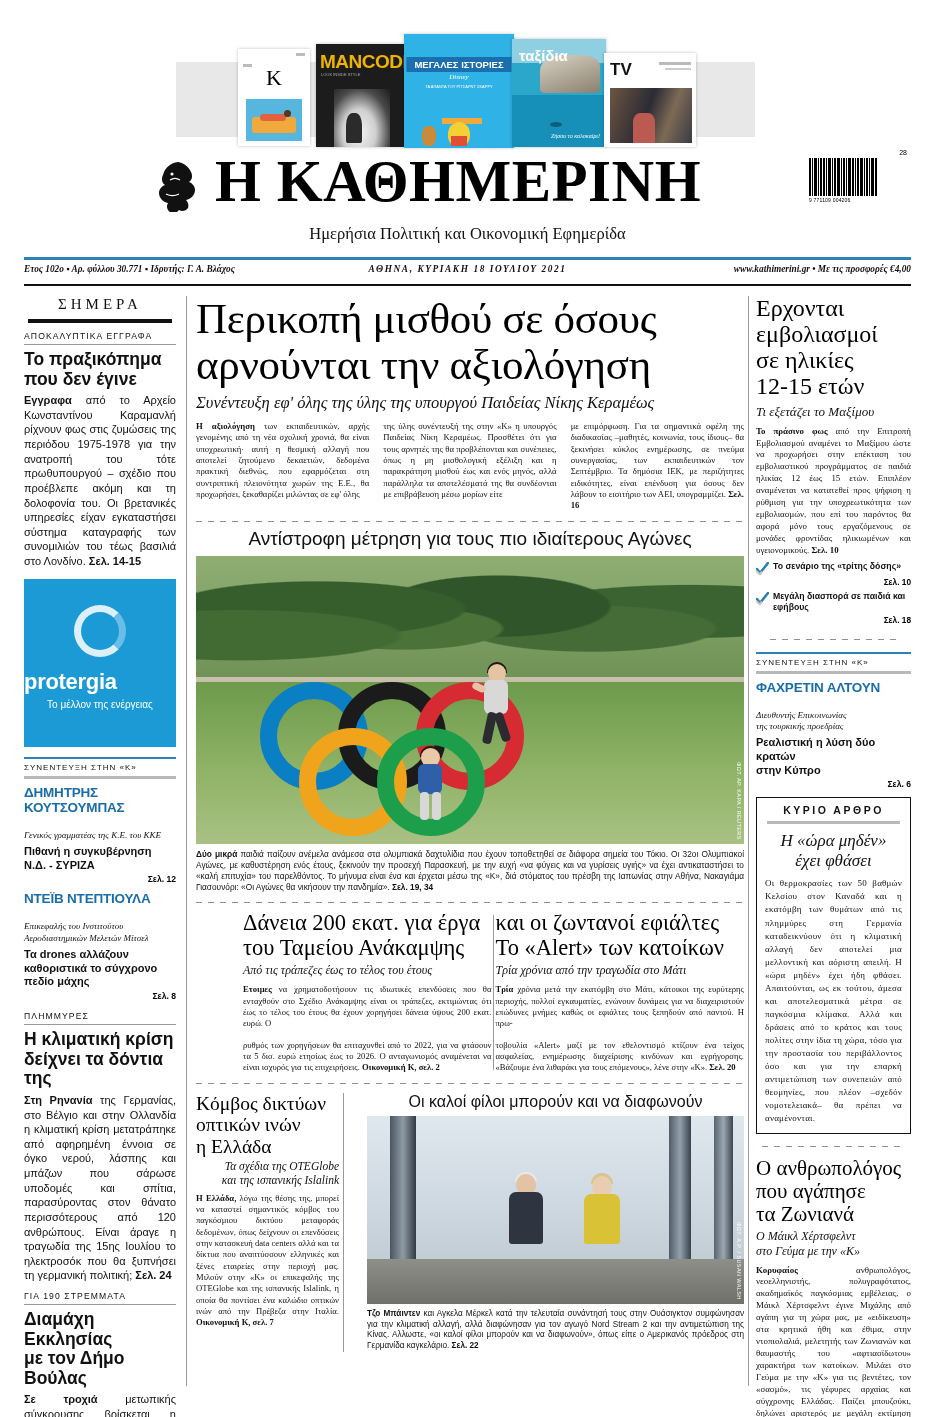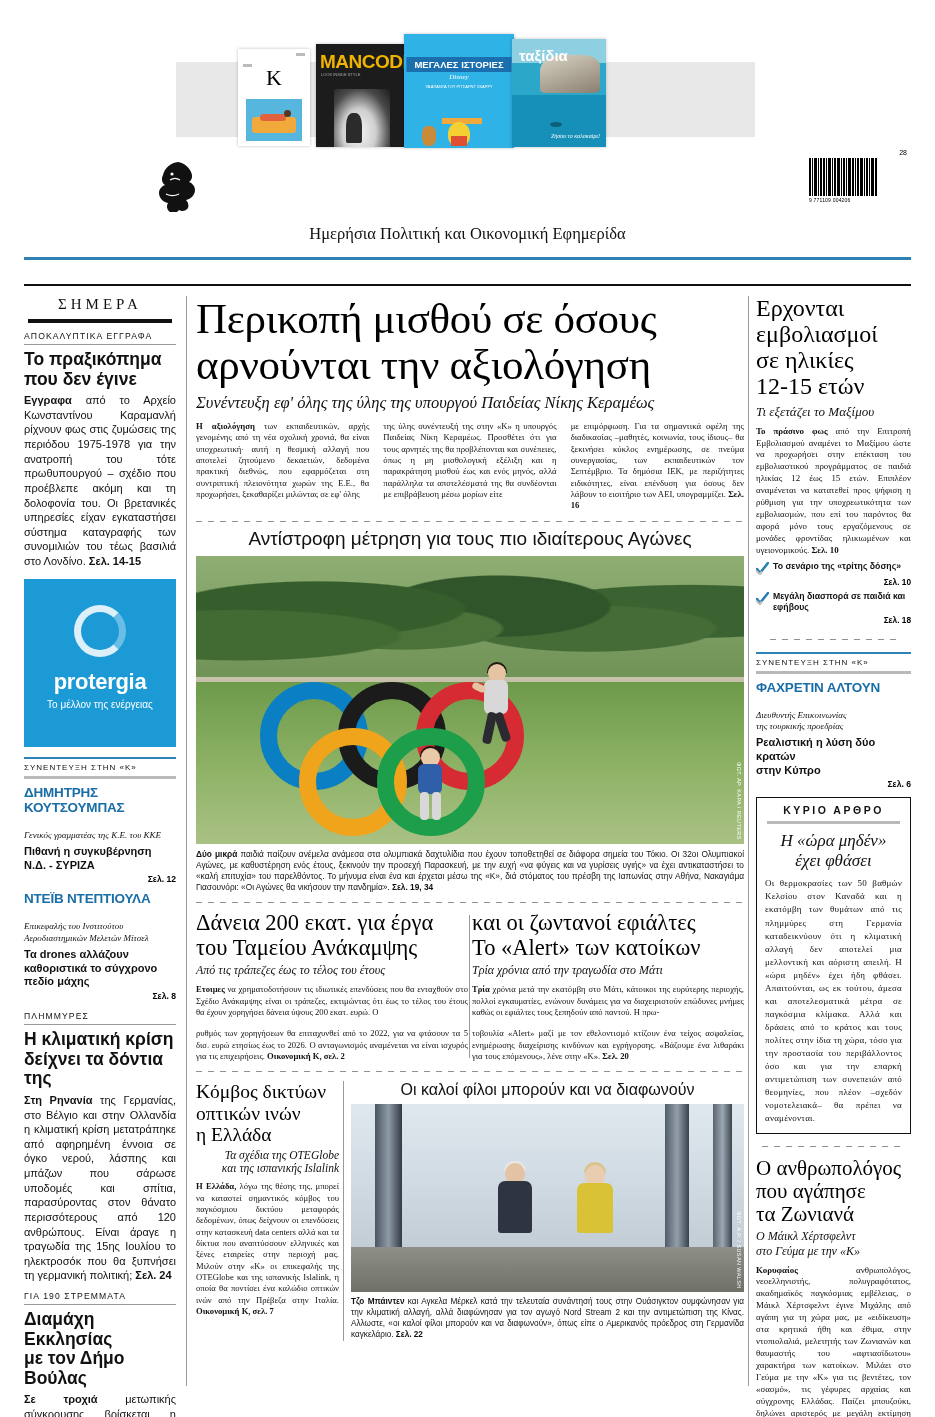--- a/index.html
+++ b/index.html
@@ -121,21 +121,21 @@
 
   .ad-protergia {
     margin:10px 0 10px 0; height:168px; background:#1b9ad6; position:relative; overflow:hidden;
   }
   .ad-protergia .ring {
     position:absolute; left:50%; top:26px; transform:translateX(-50%);
     width:52px; height:52px; border:7px solid rgba(255,255,255,.85); border-radius:50%;
     border-right-color:rgba(255,255,255,.35);
   }
   .ad-protergia .brand {
-    position:absolute; left:0; right:0; top:90px; text-align:center; color:#fff;
+    position:absolute; left:0; right:0; top:90px; text-align:left; color:#fff;
     font-family:"Liberation Sans",sans-serif; font-size:22px; font-weight:bold; letter-spacing:-0.3px;
   }
   .ad-protergia .slogan {
     position:absolute; left:0; right:0; top:120px; text-align:center; color:#fff;
     font-family:"Liberation Sans",sans-serif; font-size:10px;
   }
 
   .iv-name {
     font-family:"Liberation Sans",sans-serif; font-weight:bold; font-size:13.5px;
     color:#1a6ea8; letter-spacing:-.2px; margin-bottom:1px;
@@ -228,35 +228,35 @@
   .ph-credit {
     position:absolute; right:2px; bottom:4px; color:#fff; font-size:5.5px;
     font-family:"Liberation Sans",sans-serif; writing-mode:vertical-rl; letter-spacing:.4px; opacity:.95;
   }
   .photo-caption {
     margin-top:5px; font-family:"Liberation Sans",sans-serif; font-size:8.3px; line-height:1.33;
     text-align:justify; color:#111;
   }
   .photo-caption b { font-weight:bold; }
 
-  .two-art { margin-top:8px; display:grid; grid-template-columns:1fr 1fr; gap:4px; position:relative;}
+  .two-art { margin-top:8px; display:grid; grid-template-columns:1fr 1fr; gap:4px; position:relative;margin-left:47px;}
   .two-art > .vsep { position:absolute; left:calc(50% - 1px); top:4px; bottom:4px; width:1px; background:#9a9a9a;}
   .art-head {
     font-family:"Liberation Serif",serif; font-size:22.5px; line-height:1.1; color:#000;
   }
   .art-sub {
     font-family:"Liberation Serif",serif; font-style:italic; font-size:12px; color:#111; margin-top:3px;
   }
   .art-cols {
     margin-top:6px; display:grid; grid-template-columns:1fr; gap:10px;
     font-family:"Liberation Serif",serif; font-size:8.6px; line-height:1.32; text-align:justify; color:#111;
   }
   .art-cols b { font-weight:bold; }
 
-  .bottom-row { margin-top:9px; display:grid; grid-template-columns:143px 1fr; gap:12px; position:relative;}
+  .bottom-row { margin-top:9px; display:grid; grid-template-columns:143px 1fr; gap:28px; position:relative;}
   .bottom-row .vsep2{position:absolute; left:147px; top:0; bottom:0; width:1px; background:#9a9a9a;}
   .bot-head { font-family:"Liberation Serif",serif; font-size:19.5px; line-height:1.1; color:#000;}
   .bot-sub { font-family:"Liberation Serif",serif; font-style:italic; font-size:11.5px; line-height:1.2; color:#111; margin-top:3px;text-align:right;}
   .bot-body { margin-top:5px; font-family:"Liberation Serif",serif; font-size:8.6px; line-height:1.32; text-align:justify; color:#111;}
   .bot-body b{font-weight:bold;}
 
   .photo2-title{ text-align:center; font-family:"Liberation Sans",sans-serif; font-size:16px; color:#111; margin-bottom:5px;}
   .photo-merkel { position:relative; width:100%; height:188px; overflow:hidden;
     background:linear-gradient(180deg,#dfe8ee 0%, #cfd9e2 45%, #b9c3cc 100%); }
   .photo-merkel .colL{position:absolute;left:6%;top:0;width:7%;height:100%;background:linear-gradient(90deg,#4a5560,#8e9aa6,#323a44);}
@@ -320,30 +320,37 @@
         <div class="awn"></div>
           <div class="duck"></div>
           <div class="dog"></div>
       </div>
       <div class="mag m4">
         <div class="rock"></div>
         <div class="ttl">ταξίδια</div>
         <div class="swim"></div>
         <div class="hand">Ζήσου το καλοκαίρι!</div>
       </div>
+      <div class="mag m5">
+        <div class="tv">TV</div>
+        <div class="hd"></div>
+          <div class="hd2"></div>
+        <div class="ph"></div>
+      </div>
     </div>
   </div>
 
   <div class="logo-bird">
     <svg viewBox="0 0 60 52" width="60" height="52" aria-hidden="true">
       <path d="M30 2c6 1 11 5 13 10 2 4 1 8-2 10 3 1 6 4 6 8 0 5-4 9-9 10 2 2 3 5 2 8-2 3-6 4-9 2-2 3-6 4-9 2-3-2-4-6-2-9-5-1-9-5-9-10 0-4 3-7 6-8-3-2-4-6-2-10C17 7 23 3 30 2z" fill="#111"></path>
       <path d="M22 20c3-2 7-2 10 0M18 34c4 2 9 2 13 0" stroke="#fff" stroke-width="1.2" fill="none"></path>
       <circle cx="24" cy="14" r="1.6" fill="#fff"></circle>
     </svg>
   </div>
+  <div class="paper-name">Η ΚΑΘΗΜΕΡΙΝΗ</div>
   <div class="barcode">
     <div class="tnum">28</div>
     <div class="bars">
       <i style="flex:0 0 2px"></i>
         <i style="flex:0 0 1px"></i>
         <i style="flex:0 0 3px"></i>
         <i style="flex:0 0 1px"></i>
       <i style="flex:0 0 2px"></i>
         <i style="flex:0 0 2px"></i>
         <i style="flex:0 0 1px"></i>
@@ -362,20 +369,25 @@
         <i style="flex:0 0 1px"></i>
       <i style="flex:0 0 2px"></i>
         <i style="flex:0 0 1px"></i>
         <i style="flex:0 0 3px"></i>
         <i style="flex:0 0 2px"></i>
     </div>
     <div class="num">9 771109 004206</div>
   </div>
   <div class="tagline">Ημερήσια Πολιτική και Οικονομική Εφημερίδα</div>
   <div class="rule-blue"></div>
+  <div class="infobar">
+    <div class="l">Ετος 102ο ▪ Αρ. φύλλου 30.771 ▪ Ιδρυτής: Γ. Α. Βλάχος</div>
+    <div class="c">ΑΘΗΝΑ, ΚΥΡΙΑΚΗ 18 ΙΟΥΛΙΟΥ 2021</div>
+    <div class="r">www.kathimerini.gr • Με τις προσφορές €4,00</div>
+  </div>
   <div class="rule-thin"></div>
 
   <div class="col-sep" style="left:186px; top:296px; height:1090px;"></div>
   <div class="col-sep" style="left:748px; top:296px; height:1090px;"></div>
 
   <div class="sidebar">
     <div class="today-title">ΣΗΜΕΡΑ</div>
     <div class="today-bar"></div>
 
     <div class="kicker">ΑΠΟΚΑΛΥΠΤΙΚΑ ΕΓΓΡΑΦΑ</div>

